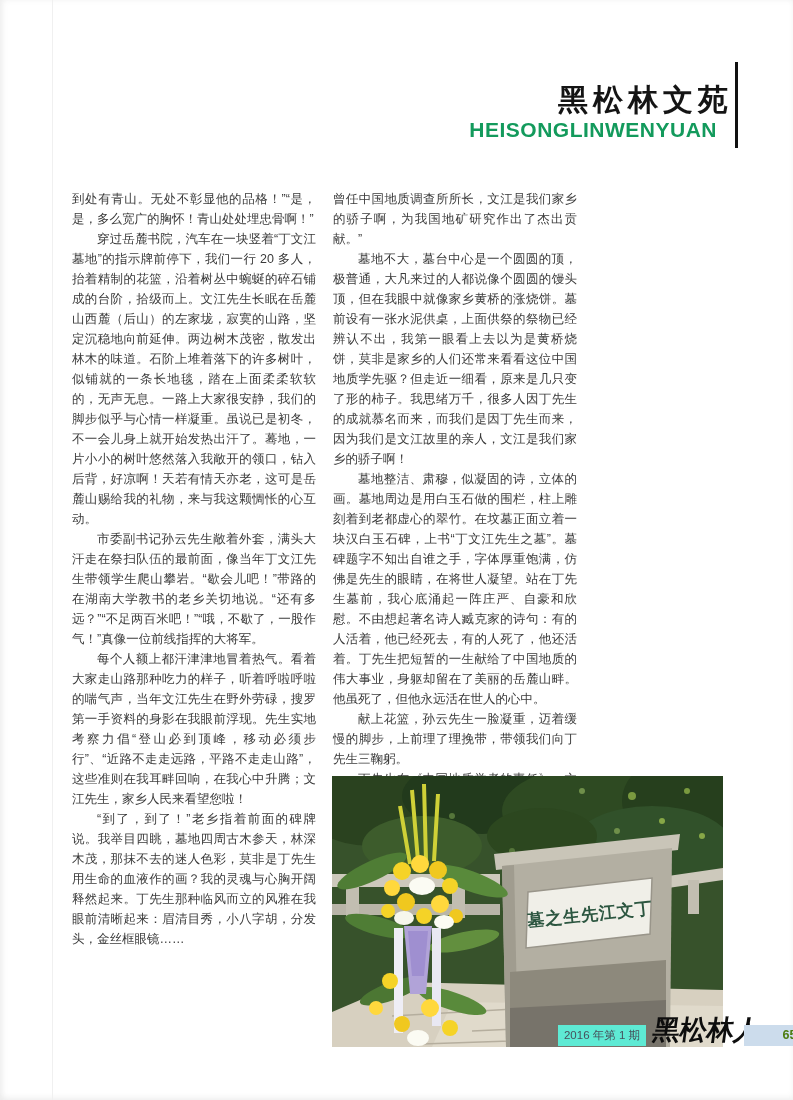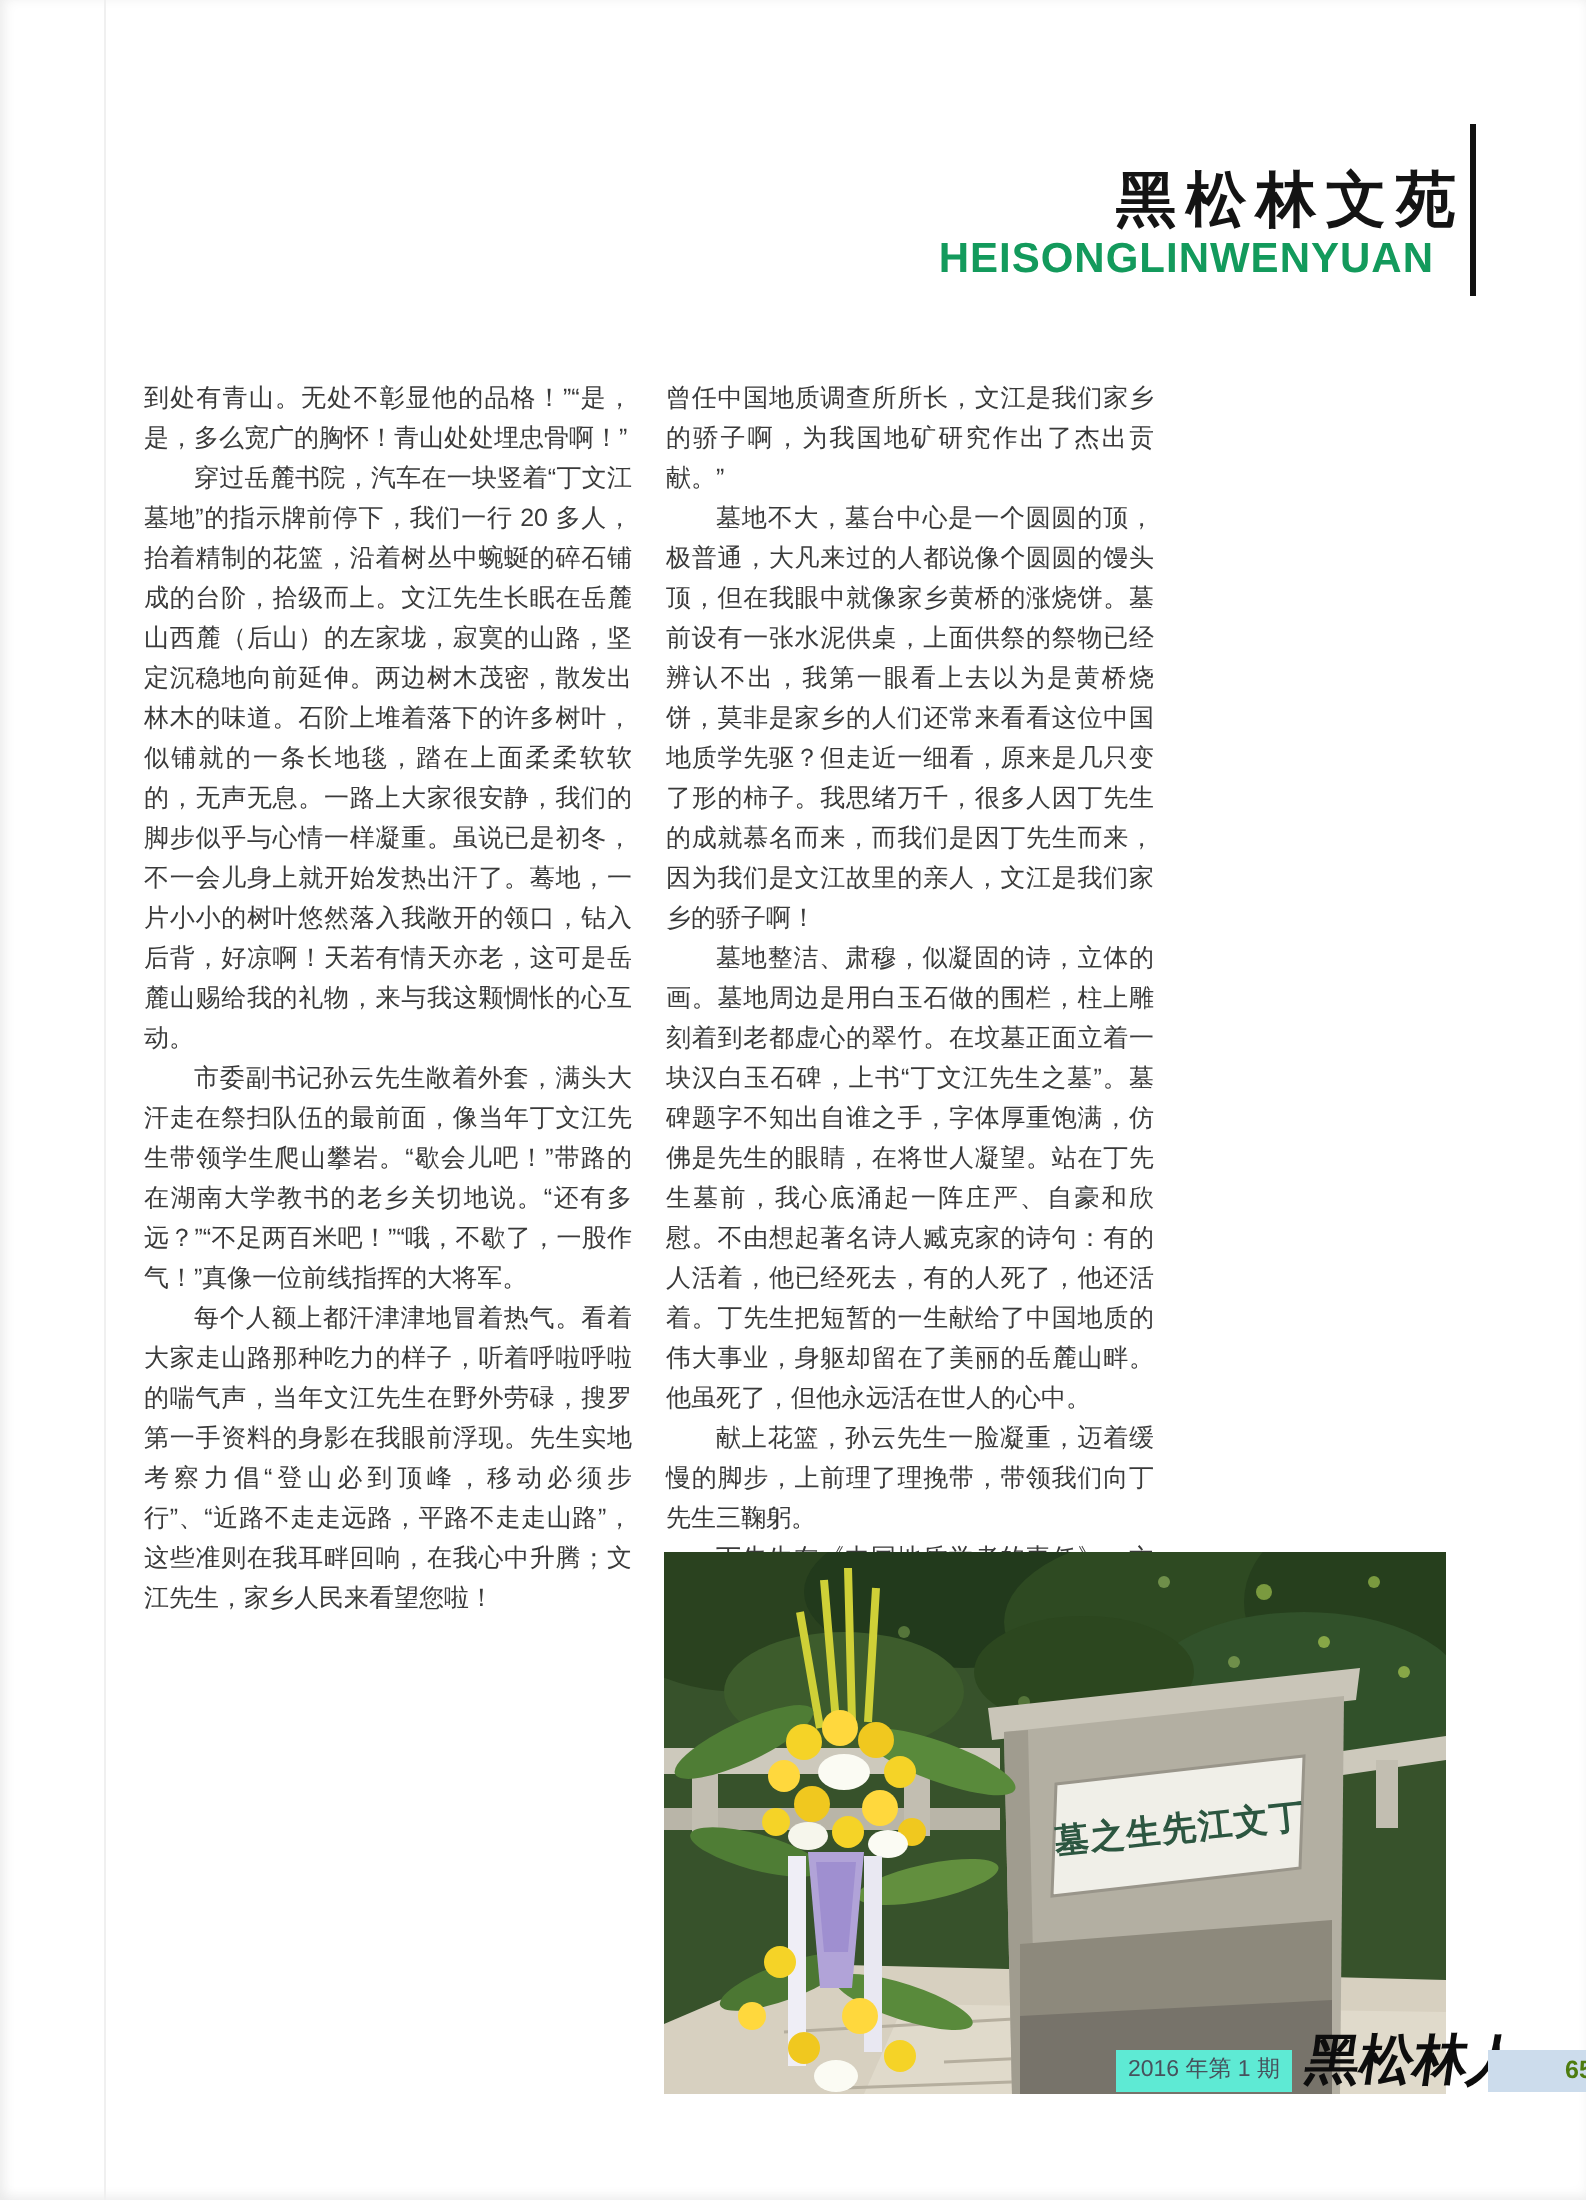--- a/index.html
+++ b/index.html
@@ -50,20 +50,21 @@
     <div class="hdr-cn">黑松林文苑</div>
     <div class="hdr-en" style="color:#139a5c;">HEISONGLINWENYUAN</div>
     <div class="hdr-bar"></div>
   </div>
 
   <div class="col col-left">
     <p>到处有青山。无处不彰显他的品格！”“是，是，多么宽广的胸怀！青山处处埋忠骨啊！”</p>
     <p class="ind">穿过岳麓书院，汽车在一块竖着“丁文江墓地”的指示牌前停下，我们一行 20 多人，抬着精制的花篮，沿着树丛中蜿蜒的碎石铺成的台阶，拾级而上。文江先生长眠在岳麓山西麓（后山）的左家垅，寂寞的山路，坚定沉稳地向前延伸。两边树木茂密，散发出林木的味道。石阶上堆着落下的许多树叶，似铺就的一条长地毯，踏在上面柔柔软软的，无声无息。一路上大家很安静，我们的脚步似乎与心情一样凝重。虽说已是初冬，不一会儿身上就开始发热出汗了。蓦地，一片小小的树叶悠然落入我敞开的领口，钻入后背，好凉啊！天若有情天亦老，这可是岳麓山赐给我的礼物，来与我这颗惆怅的心互动。</p>
     <p class="ind">市委副书记孙云先生敞着外套，满头大汗走在祭扫队伍的最前面，像当年丁文江先生带领学生爬山攀岩。“歇会儿吧！”带路的在湖南大学教书的老乡关切地说。“还有多远？”“不足两百米吧！”“哦，不歇了，一股作气！”真像一位前线指挥的大将军。</p>
     <p class="ind">每个人额上都汗津津地冒着热气。看着大家走山路那种吃力的样子，听着呼啦呼啦的喘气声，当年文江先生在野外劳碌，搜罗第一手资料的身影在我眼前浮现。先生实地考察力倡“登山必到顶峰，移动必须步行”、“近路不走走远路，平路不走走山路”，这些准则在我耳畔回响，在我心中升腾；文江先生，家乡人民来看望您啦！</p>
+    <p class="ind">“到了，到了！”老乡指着前面的碑牌说。我举目四眺，墓地四周古木参天，林深木茂，那抹不去的迷人色彩，莫非是丁先生用生命的血液作的画？我的灵魂与心胸开阔释然起来。丁先生那种临风而立的风雅在我眼前清晰起来：眉清目秀，小八字胡，分发头，金丝框眼镜……</p>
   </div>
 
   <div class="col col-right">
     <p>曾任中国地质调查所所长，文江是我们家乡的骄子啊，为我国地矿研究作出了杰出贡献。”</p>
     <p class="ind">墓地不大，墓台中心是一个圆圆的顶，极普通，大凡来过的人都说像个圆圆的馒头顶，但在我眼中就像家乡黄桥的涨烧饼。墓前设有一张水泥供桌，上面供祭的祭物已经辨认不出，我第一眼看上去以为是黄桥烧饼，莫非是家乡的人们还常来看看这位中国地质学先驱？但走近一细看，原来是几只变了形的柿子。我思绪万千，很多人因丁先生的成就慕名而来，而我们是因丁先生而来，因为我们是文江故里的亲人，文江是我们家乡的骄子啊！</p>
     <p class="ind">墓地整洁、肃穆，似凝固的诗，立体的画。墓地周边是用白玉石做的围栏，柱上雕刻着到老都虚心的翠竹。在坟墓正面立着一块汉白玉石碑，上书“丁文江先生之墓”。墓碑题字不知出自谁之手，字体厚重饱满，仿佛是先生的眼睛，在将世人凝望。站在丁先生墓前，我心底涌起一阵庄严、自豪和欣慰。不由想起著名诗人臧克家的诗句：有的人活着，他已经死去，有的人死了，他还活着。丁先生把短暂的一生献给了中国地质的伟大事业，身躯却留在了美丽的岳麓山畔。他虽死了，但他永远活在世人的心中。</p>
     <p class="ind">献上花篮，孙云先生一脸凝重，迈着缓慢的脚步，上前理了理挽带，带领我们向丁先生三鞠躬。</p>
     <p class="ind">丁先生在《中国地质学者的责任》一文中</p>
   </div>
 

